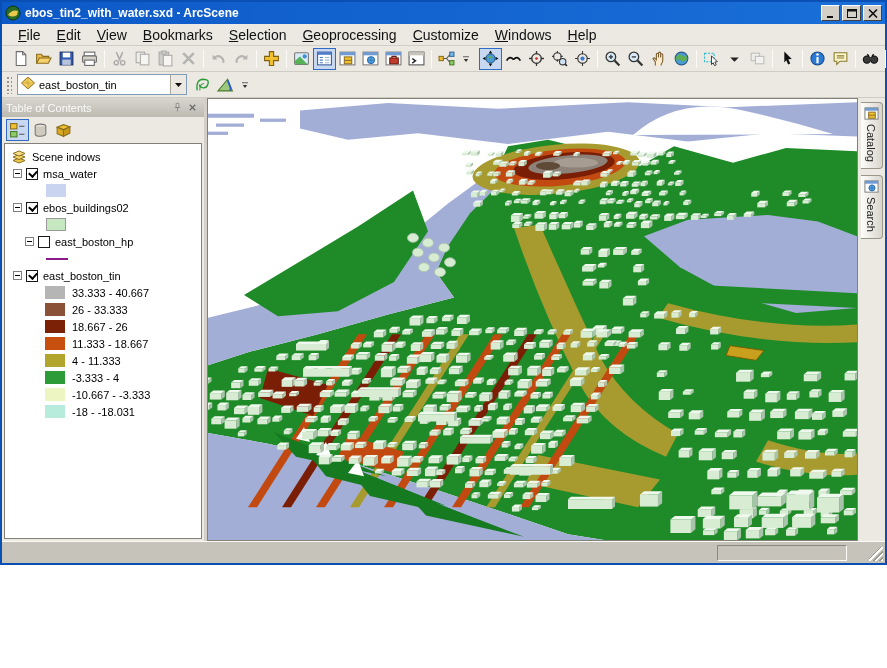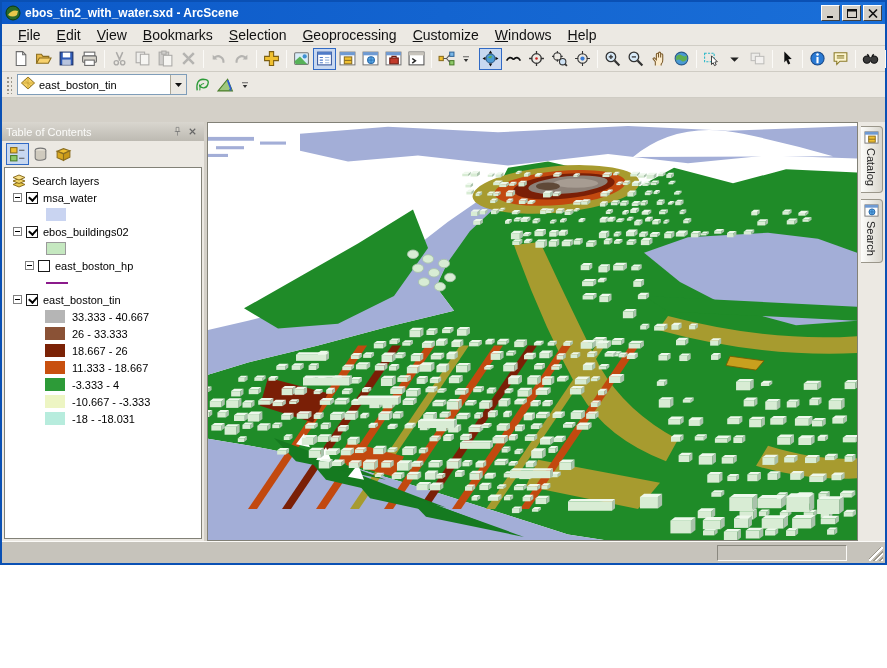--- a/index.html
+++ b/index.html
@@ -21,21 +21,21 @@
   .tbbtn { width:23px; height:22px; display:flex; align-items:center; justify-content:center; border:1px solid rgba(0,0,0,0); }
   .tbbtn.active { border:1px solid #316ac5; background:#c8d8f0; }
   .tbbtn.disabled { filter:grayscale(1) opacity(.55); }
   .tbsep { width:1px; height:18px; background:#b5b2a8; border-right:1px solid #fbfaf7; margin:0 3px; }
   .tb-overflow { width:12px; height:22px; display:flex; flex-direction:column; align-items:center; justify-content:center; margin-left:2px; }
   .combo { display:flex; align-items:center; width:170px; height:21px; background:#fff; border:1px solid #7f9db9; margin-left:2px; }
   .combo .cicon { width:17px; flex:none; margin:0 2px; }
   .combo .cval { flex:1; font-size:11px; }
   .combo .cdrop { width:16px; height:19px; background:#ece9e3; border-left:1px solid #aca899; display:flex; align-items:center; justify-content:center; flex:none; }
   
-  #main { flex:1; display:flex; min-height:0;margin-top:24px; }
+  #main { flex:1; display:flex; min-height:0; }
   #toc-panel { width:205px; flex:none; display:flex; flex-direction:column; background:#ece9e3; border-right:3px solid #d4d0c8; }
   #toc-header { height:19px; background:linear-gradient(#d9d6cf,#bdbab2); display:flex; align-items:center; padding:0 4px; }
   #toc-title { flex:1; font-size:11px; color:#fbfbf9; }
   .toc-hbtn { width:15px; height:14px; display:flex; align-items:center; justify-content:center; }
   #toc-tools { height:26px; display:flex; align-items:center; padding-left:4px; }
   #toc-tree { flex:1; background:#fff; border:1px solid #828177; margin:0 2px 2px 2px; overflow:hidden; padding-top:4px; font-size:11px; }
   .tree-row { display:flex; align-items:center; height:17px; }
   .tree-expander { width:9px; height:9px; border:1px solid #808080; background:#fff; margin:0 4px 0 8px; position:relative; flex:none; }
   .tree-expander::after { content:""; position:absolute; left:1px; top:3px; width:5px; height:1px; background:#000; }
   .tree-cb { width:12px; height:12px; border:1px solid #1a1a1a; background:#fff; margin-right:5px; flex:none; position:relative; }
@@ -430,21 +430,21 @@
             </svg>
           </span>
         </div>
       <div id="toc-tree">
           <div class="tree-row" style="padding-left: 0px;">
             <svg width="16" height="16" viewBox="0 0 16 16" style="margin: 0px 5px 0px 6px;">
               <path d="M2,11.5 l6,-2.5 6,2.5 -6,2.5z" fill="#e8c84a" stroke="#8a6d1f"></path>
               <path d="M2,8 l6,-2.5 6,2.5 -6,2.5z" fill="#f0d468" stroke="#8a6d1f"></path>
               <path d="M2,4.5 l6,-2.5 6,2.5 -6,2.5z" fill="#f8e088" stroke="#8a6d1f"></path>
             </svg>
-            <span class="tree-label">Search layers</span>
+            <span class="tree-label">Scene indows</span>
           </div>
           <div class="tree-row" style="padding-left: 0px;">
             <span class="tree-expander"></span>
             <span class="tree-cb checked"></span>
             <span class="tree-label">msa_water</span>
           </div>
           <div class="swatch-row">
             <span class="fill-swatch" style="background: rgb(201, 212, 241);"></span>
           </div>
           <div class="tree-row" style="padding-left: 0px;">
@@ -476,20 +476,24 @@
             <span class="fill-swatch" style="background: rgb(138, 82, 54);"></span>
             <span class="tree-label">26 - 33.333</span>
           </div>
           <div class="legend-row">
             <span class="fill-swatch" style="background: rgb(123, 34, 6);"></span>
             <span class="tree-label">18.667 - 26</span>
           </div>
           <div class="legend-row">
             <span class="fill-swatch" style="background: rgb(200, 80, 15);"></span>
             <span class="tree-label">11.333 - 18.667</span>
+          </div>
+          <div class="legend-row">
+            <span class="fill-swatch" style="background: rgb(177, 165, 46);"></span>
+            <span class="tree-label">4 - 11.333</span>
           </div>
           <div class="legend-row">
             <span class="fill-swatch" style="background: rgb(45, 155, 56);"></span>
             <span class="tree-label">-3.333 - 4</span>
           </div>
           <div class="legend-row">
             <span class="fill-swatch" style="background: rgb(237, 245, 195);"></span>
             <span class="tree-label">-10.667 - -3.333</span>
           </div>
           <div class="legend-row">

